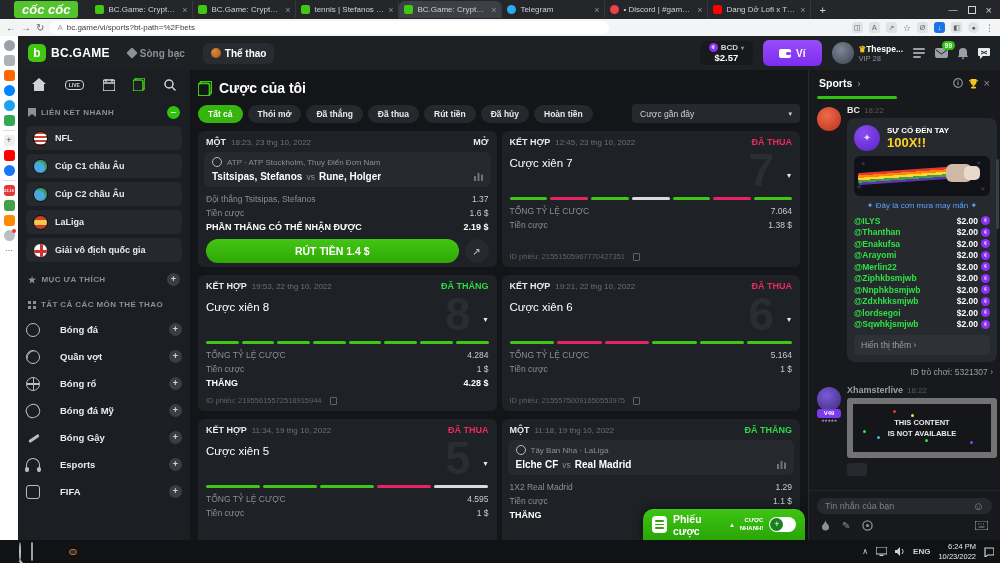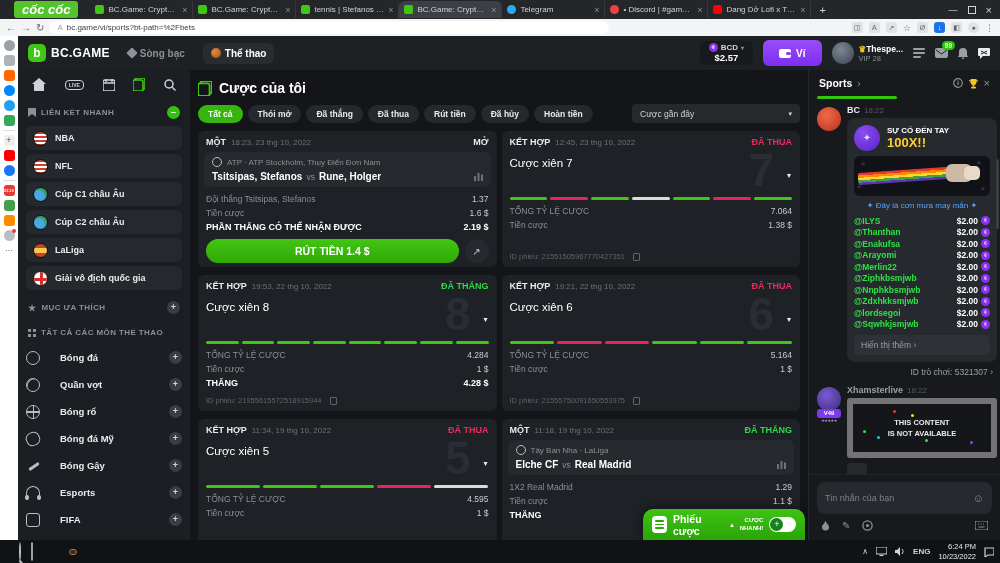--- a/index.html
+++ b/index.html
@@ -168,21 +168,21 @@
 .pcap{color:#58a6ff;font-size:8px;text-align:center;margin-bottom:5px}
 .wrow{display:flex;align-items:center;height:11.5px}
 .wname{color:#2fe145;font-weight:bold;font-size:8.5px;flex:1}
 .wamt{color:#fff;font-weight:bold;font-size:8.5px;margin-right:3px}
 .showmore{background:#2e3136;border-radius:5px;color:#9aa0a6;font-size:8.5px;padding:5px 7px;margin-top:5px}
 .gameid{color:#9aa0a6;font-size:8.5px;text-align:right;padding:5px 4px 0;width:150px}
 .navail{width:150px;height:60px;background:#14161a;border:6px solid #737373;border-radius:3px;position:relative;display:flex;align-items:center;justify-content:center;text-align:center;color:#e8eaed;font-weight:bold;font-size:7.5px;line-height:1.5}
 .dot{position:absolute;width:3px;height:3px;border-radius:50%}
 .reactbox{width:20px;height:13px;background:#26292d;border-radius:3px;margin-top:5px}
 .chinput{flex:none;padding:7px 8px 4px;border-top:1px solid #22252a}
-.inbox{background:#26292d;border-radius:8px;height:32px;display:flex;align-items:center;padding:4px 8px;color:#7d8288;font-size:9px}
+.inbox{background:#26292d;border-radius:8px;height:16px;display:flex;align-items:center;padding:4px 8px;color:#7d8288;font-size:9px}
 .inbox .sp{flex:1}
 .chtools{display:flex;align-items:center;gap:12px;padding:6px 4px 5px;color:#8b9096;font-size:10px}
 .chtools .sp{flex:1}
 .chscroll{position:absolute;right:1px;top:60px;width:3px;height:70px;background:#3a3e44;border-radius:2px}
 
 .taskbar{height:23px;background:#101214;display:flex;align-items:center;gap:7px;padding:0 6px;flex:none}
 .tkic{width:14px;height:14px;border-radius:3px;flex:none;position:relative}
 .tkic[data-kind=win]{background:conic-gradient(#29a3e8 0 25%,#41b6f0 25% 50%,#1f8fd6 50% 75%,#55c1f5 75%);border-radius:1px;clip-path:polygon(0 8%,45% 2%,45% 45%,0 45%,0 55%,45% 55%,45% 98%,0 92%,0 55%,100% 55%,100% 0,55% 6%,55% 45%,100% 45%)}
 .tkic[data-kind=search]{border:1.5px solid #b9bec4;border-radius:50%;width:10px;height:10px}
 .tkic[data-kind=search]::after{content:"";position:absolute;right:-3px;bottom:-3px;width:4px;height:1.5px;background:#b9bec4;transform:rotate(45deg)}
@@ -391,24 +391,20 @@
           <div class="shead">
             <svg width="8" height="9" viewBox="0 0 8 9">
                 <path d="M0 0h8v9L4 6 0 9z" fill="#8b9096"></path>
               </svg>
             <span>LIÊN KẾT NHANH</span>
               <span class="sp"></span>
             <span class="minusbtn">–</span>
           </div>
           <div>
 
-          <div class="qitem">
-                <span class="flag" data-kind="usa"></span>
-                <span>NBA</span>
-              </div>
               <div class="qitem">
                 <span class="flag" data-kind="usa"></span>
                 <span>NFL</span>
               </div>
               <div class="qitem">
                 <span class="flag" data-kind="globe"></span>
                 <span>Cúp C1 châu Âu</span>
               </div>
               <div class="qitem">
                 <span class="flag" data-kind="globe"></span>

